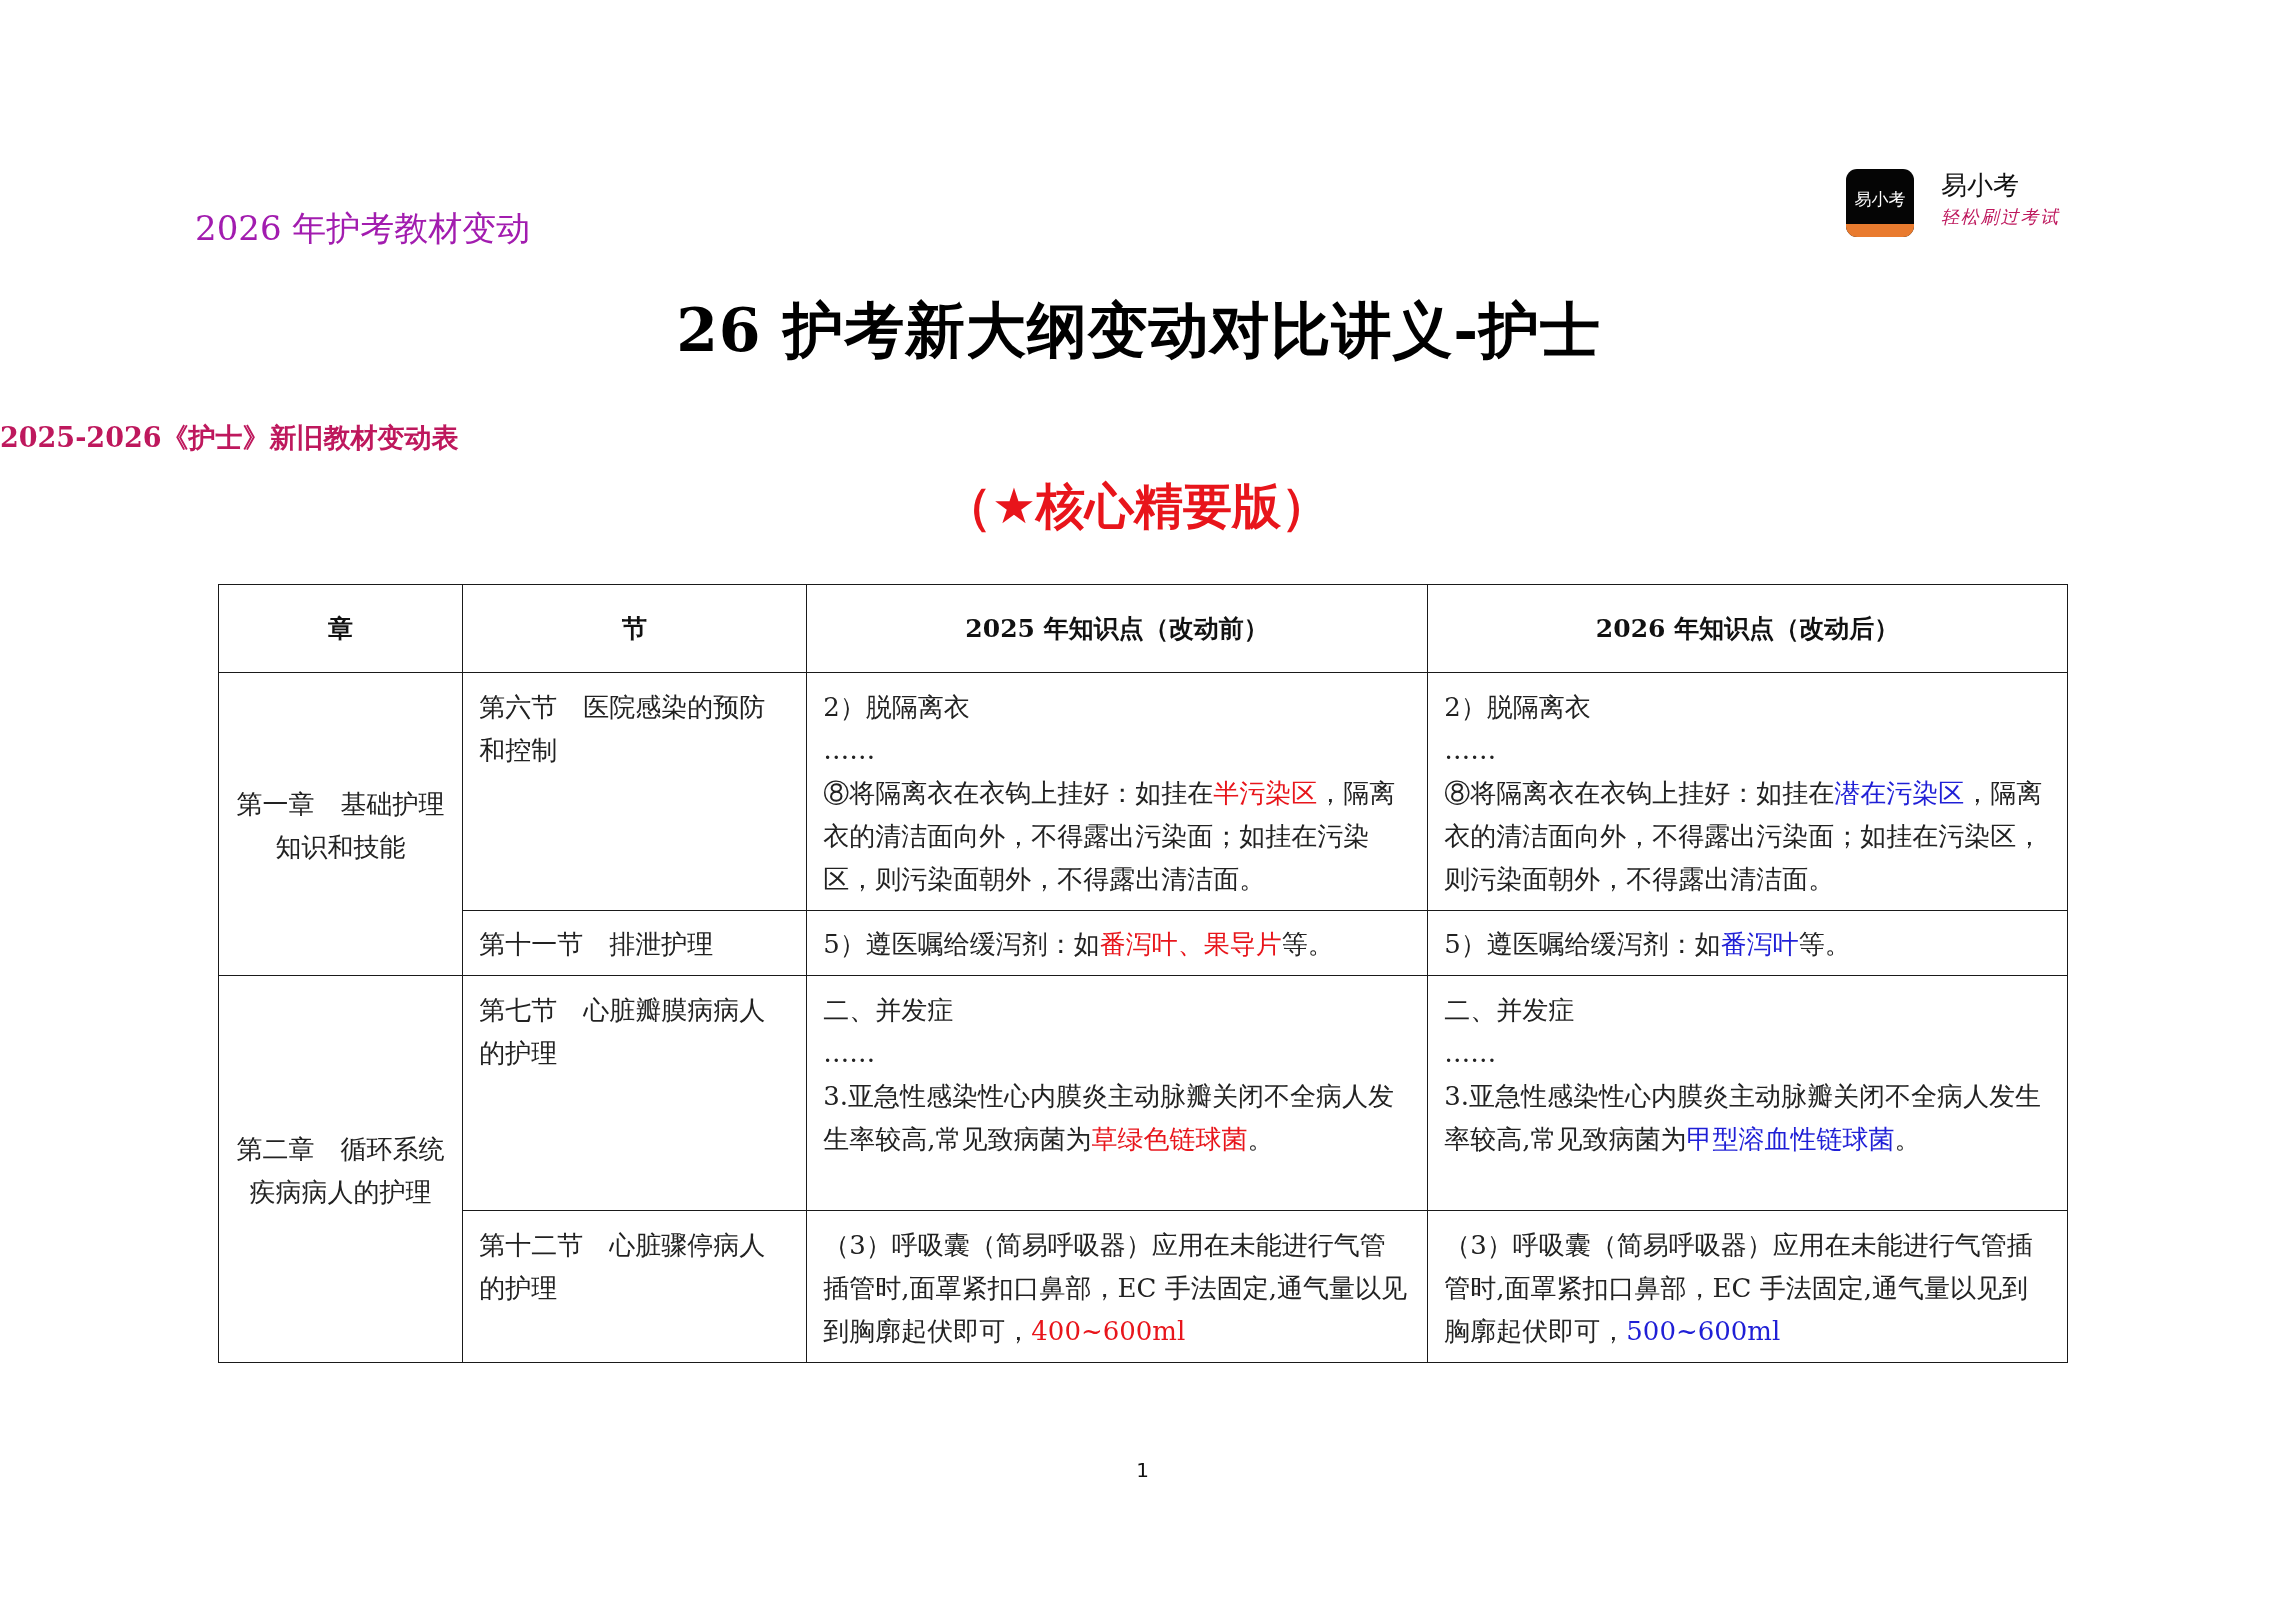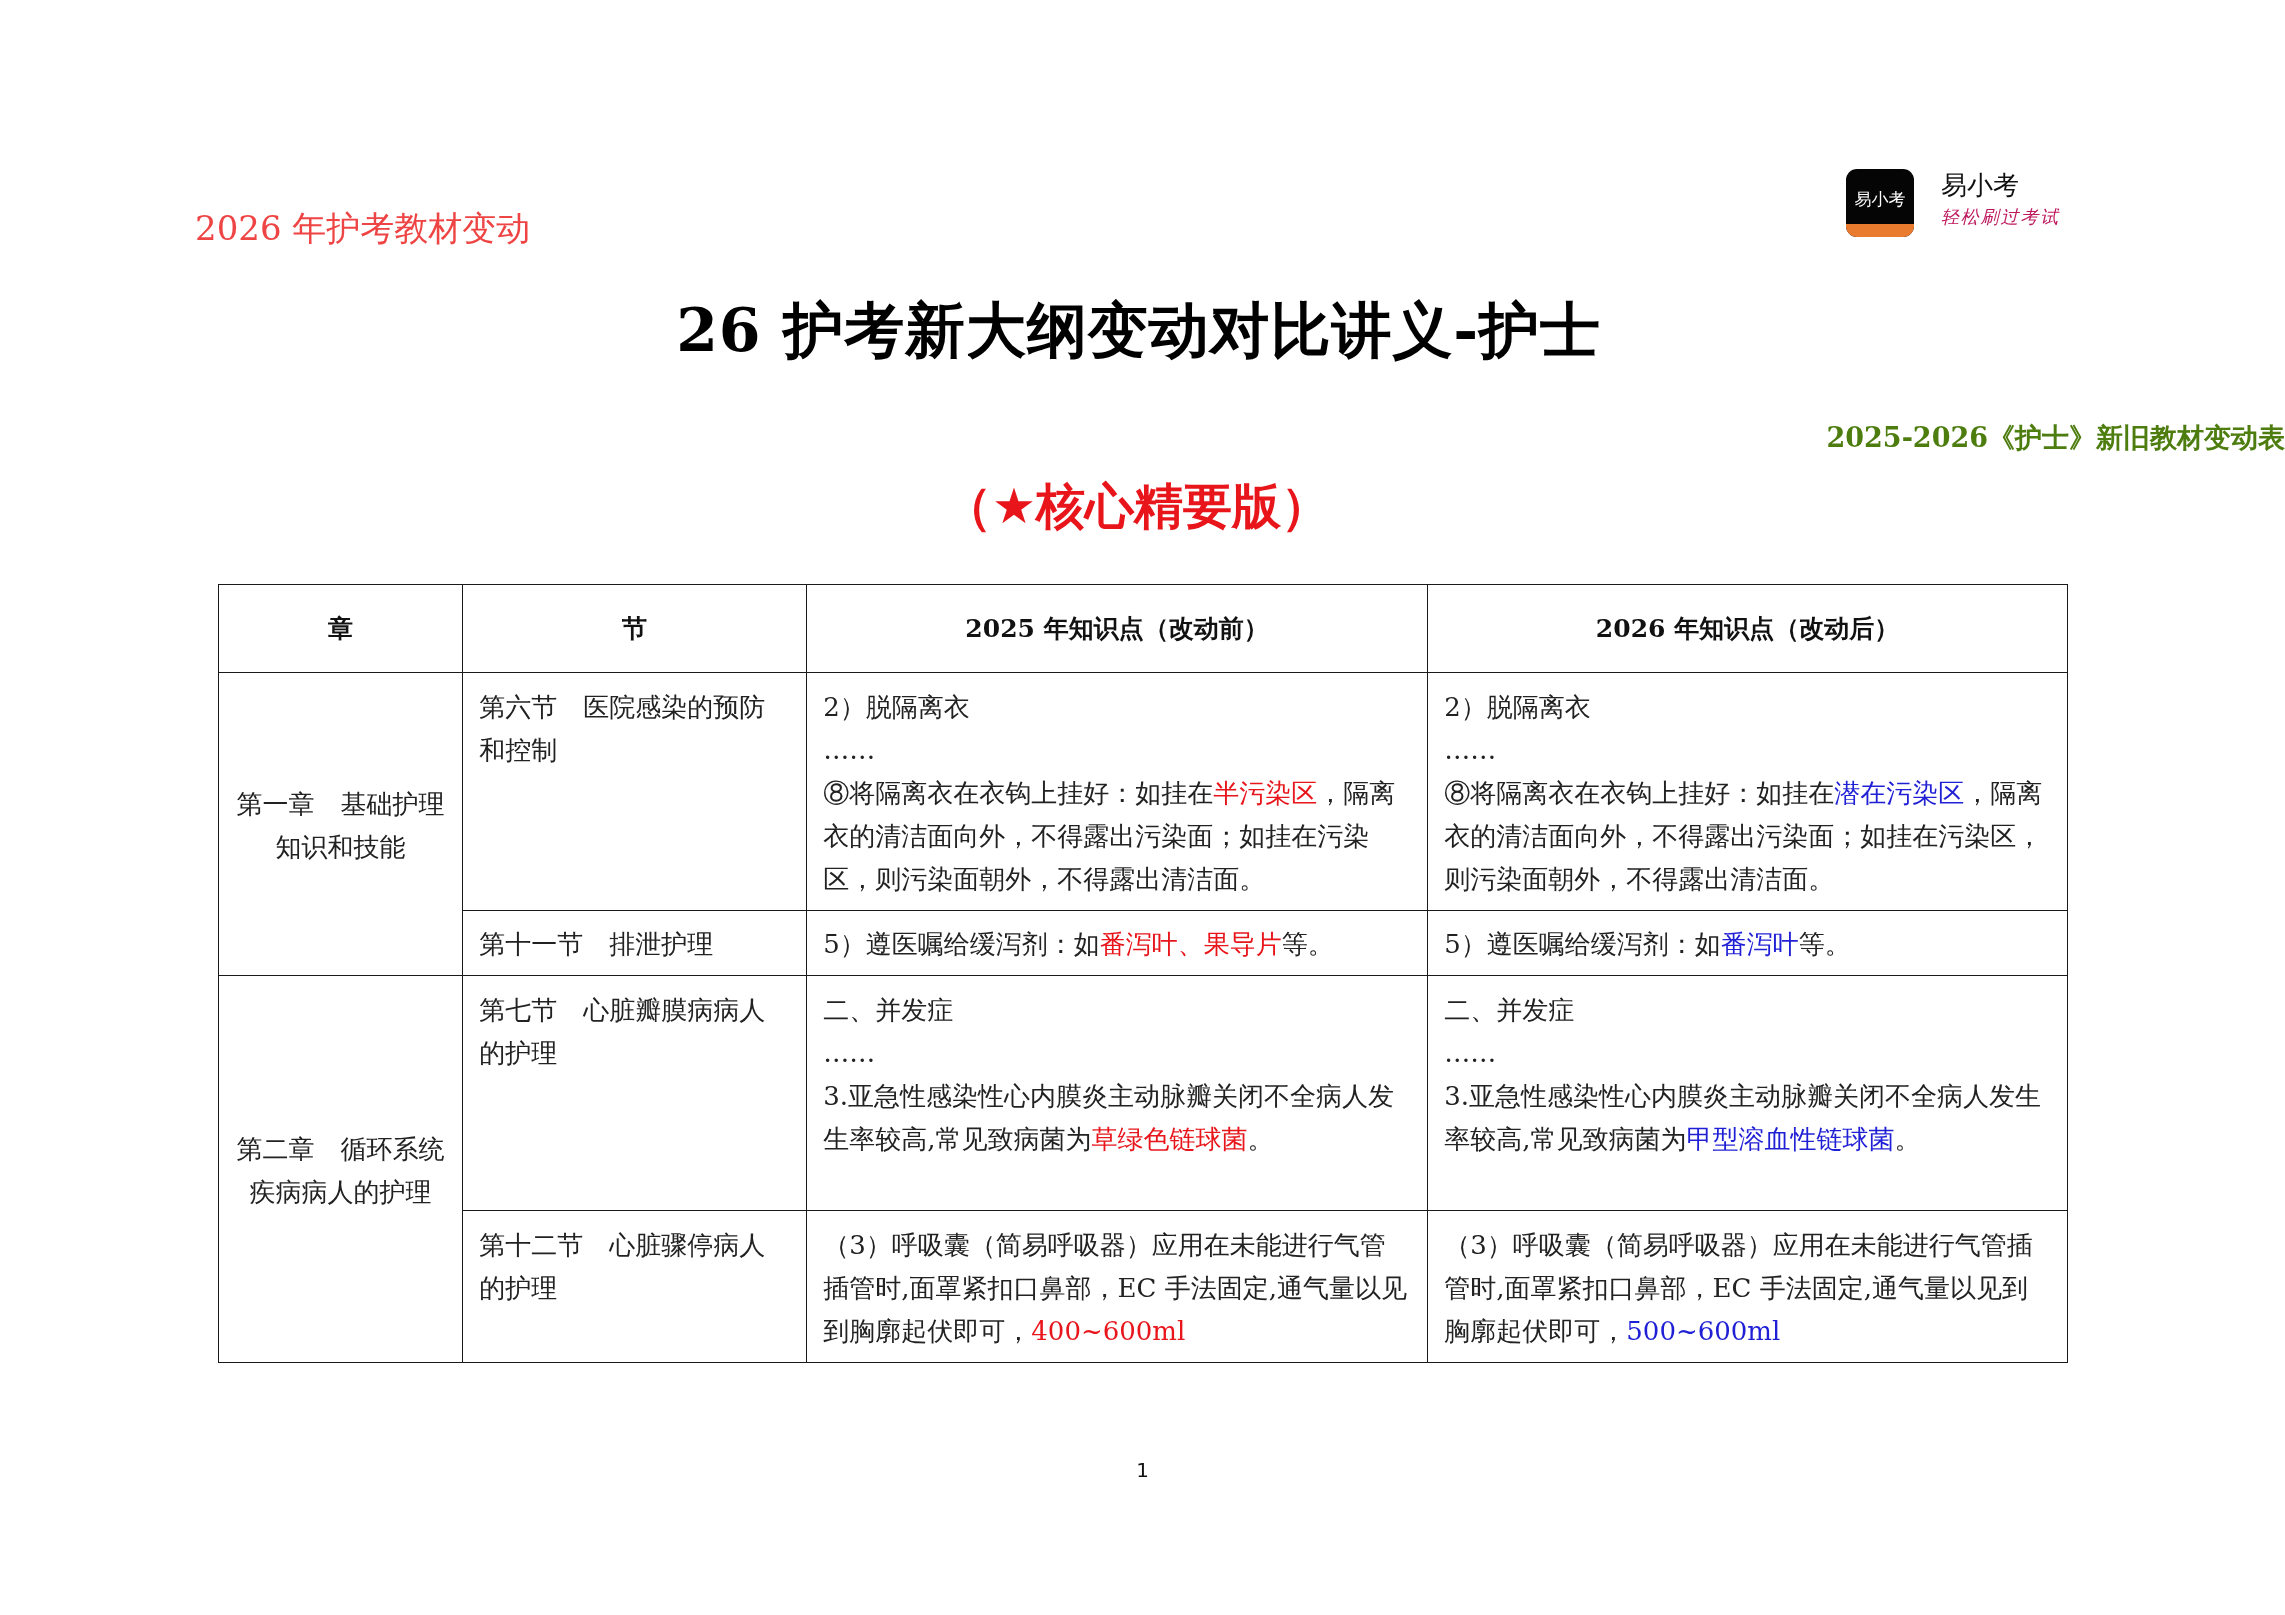--- a/index.html
+++ b/index.html
@@ -2,42 +2,42 @@
 <html style="font-size:14.5px"><head>
   <meta charset="utf-8">
   <style>
     html, body { margin: 0; padding: 0; background: #ffffff; }
     body {
       width: 2285px; height: 1616px; position: relative; overflow: hidden;
       font-family: "DejaVu Serif", "Liberation Serif", serif; color: #111;
     }
     .header-tag {
       position: absolute; left: 195px; top: 206px;
-      font-size: 34px; color: #ef4444; letter-spacing: 0px;
+      font-size: 34px; color: #a21caf; letter-spacing: 0px;
       font-family: "DejaVu Serif", serif;
     }
     .brand { position: absolute; left: 1846px; top: 169px; display: flex; }
     .brand-icon {
       width: 68px; height: 68px; border-radius: 11px; overflow: hidden; position: relative;
       background: #050505; display: flex; flex-direction: column;
     }
     .brand-icon .top { flex: 1; display: flex; align-items: center; justify-content: center; color: #fff; font-size: 17px; font-family: "DejaVu Sans", sans-serif; padding-top: 5.4px; }
     .brand-icon .band { height: 12.7px; background: #e97b2f; }
     .brand-text { margin-left: 27px; display: flex; flex-direction: column; }
     .brand-name { font-size: 26px; font-family: "DejaVu Sans", sans-serif; color: #111; line-height: 33px; }
     .brand-slogan { font-size: 18px; font-family: "DejaVu Sans", sans-serif; color: #be185d; line-height: 29px; letter-spacing: 1.8px; font-style: italic; }
 
     .main-title {
       position: absolute; left: 0; right: 8px; top: 291px; text-align: center;
       font-size: 60px; font-weight: bold; color: #000; font-family: "DejaVu Serif", serif;
       letter-spacing: 0.9px;
     }
     .sub-title {
-      position: absolute; left: 0; right: 0; top: 420px; text-align: right;
-      font-size: 27px; font-weight: bold; color: #4d7c0f; font-family: "DejaVu Serif", serif;
+      position: absolute; left: 0; right: 0; top: 420px; text-align: left;
+      font-size: 27px; font-weight: bold; color: #be185d; font-family: "DejaVu Serif", serif;
     }
     .edition {
       position: absolute; left: 0; right: 12px; top: 474px; text-align: center;
       font-size: 49px; font-weight: bold; color: #e8151b; font-family: "DejaVu Sans", sans-serif;
     }
 
     table.changes {
       position: absolute; left: 218px; top: 584px; width: 1849px;
       border-collapse: collapse; table-layout: fixed;
       font-size: 26px; font-family: "DejaVu Serif", serif; color: #222;

